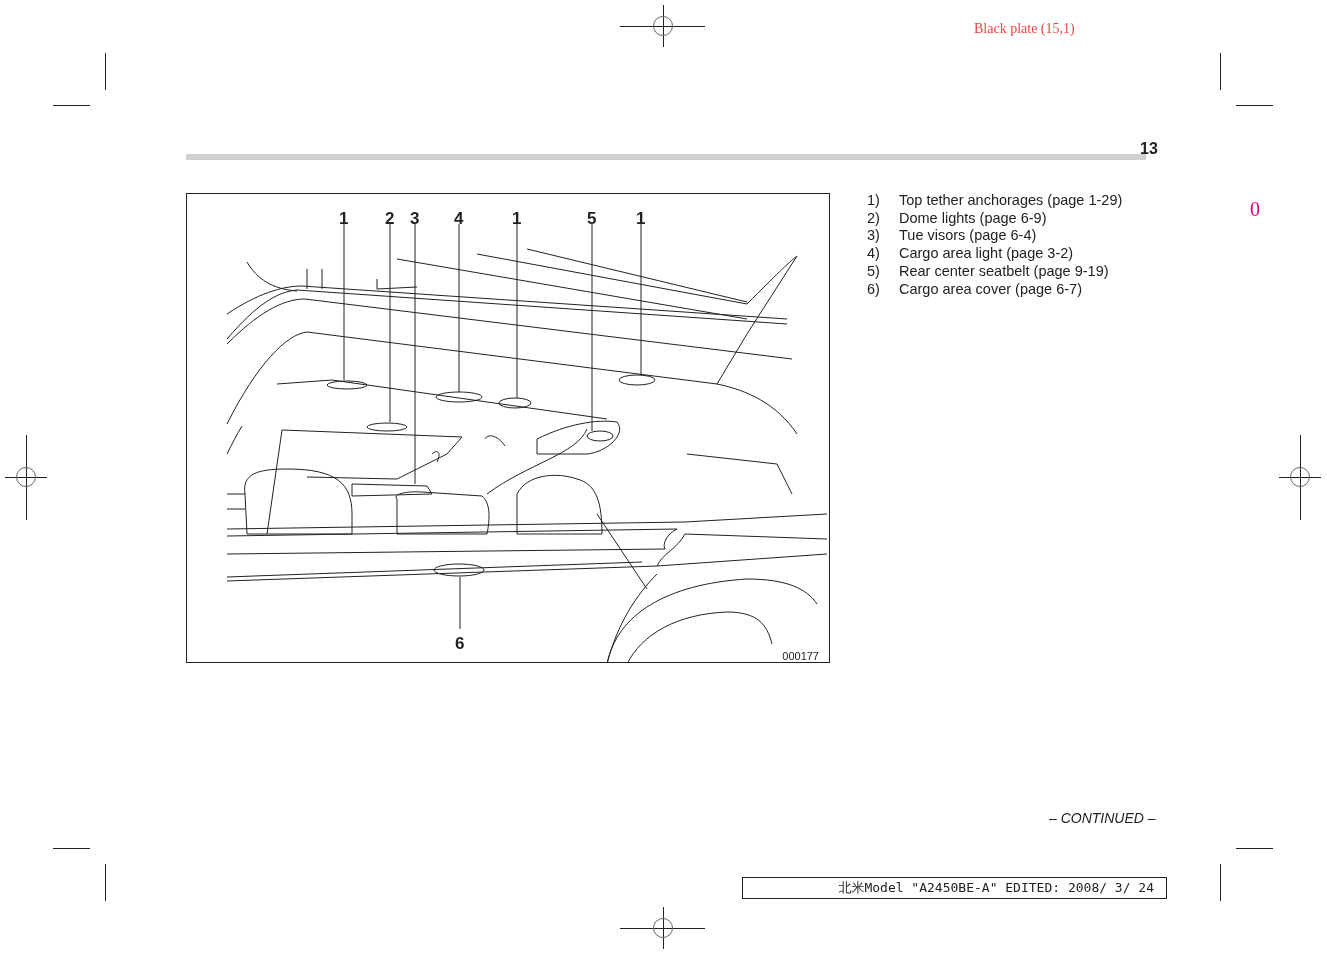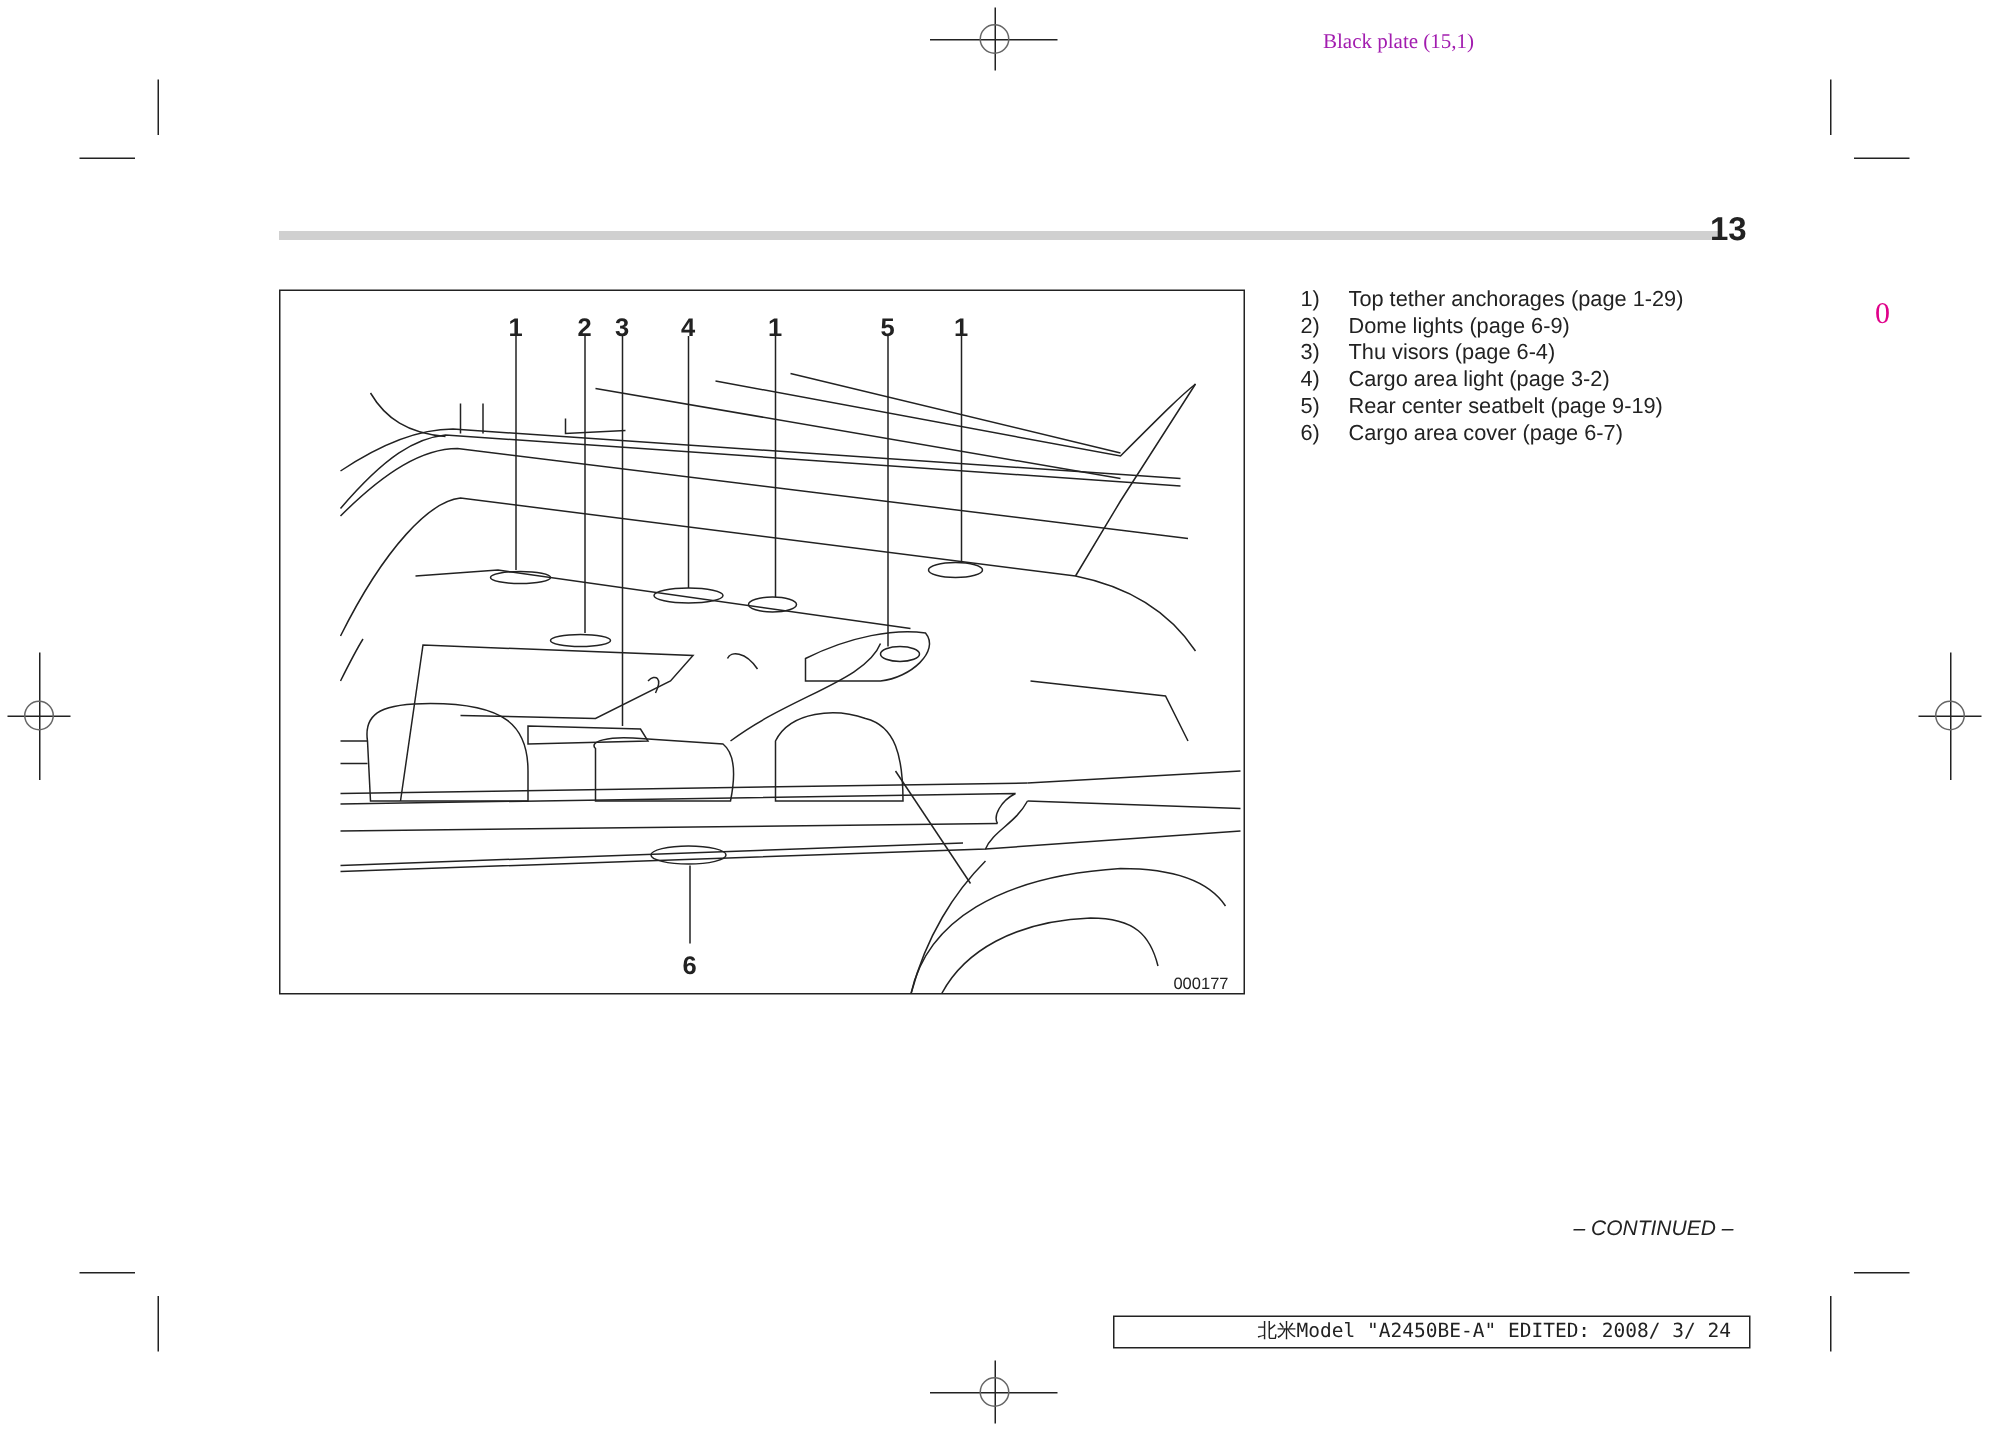--- a/index.html
+++ b/index.html
@@ -1,23 +1,23 @@
 <!DOCTYPE html>
 <html><head>
 <meta charset="utf-8">
 <style>
   html, body { margin:0; padding:0; background:#ffffff; }
   body { width:1327px; height:954px; position:relative; overflow:hidden; font-family:"Liberation Sans", sans-serif; color:#1a1a1a; }
   .abs { position:absolute; }
-  .plate { left:882px; top:21px; font-family:"Liberation Serif", serif; font-size:14px; color:#a21caf;text-align:right; }
+  .plate { left:974px; top:21px; font-family:"Liberation Serif", serif; font-size:14px; color:#ef4444;text-align:right; }
   .hline { position:absolute; height:1px; background:#222; }
   .vline { position:absolute; width:1px; background:#222; }
   .reg-circle { position:absolute; width:20px; height:20px; border:1px solid #666; border-radius:50%; box-sizing:border-box; }
   .rule { left:186px; top:154px; width:960px; height:6px; background:#d0d0d0; }
-  .page-num { left:1140px; top:140px; font-size:22px; font-weight:bold; color:#222; }
+  .page-num { left:1140px; top:140px; font-size:16px; font-weight:bold; color:#222; }
   .magenta0 { left:1250px; top:198px; font-family:"Liberation Serif", serif; font-size:20px; color:#e0008a; }
   .figure { left:186px; top:193px; width:644px; height:470px; border:1px solid #222; box-sizing:border-box; background:#fff; overflow:hidden; }
   .callout { position:absolute; font-size:17px; font-weight:bold; color:#222; }
   .fig-code { position:absolute; right:10px; bottom:0; font-size:11px; color:#222; }
   .legend { left:867px; top:192px; font-size:14.5px; line-height:17.7px; color:#222; }
   .legend-row { display:flex; }
   .legend-num { width:32px; }
   .continued { left:1049px; top:810px; font-size:14px; font-weight:normal; font-style:italic; color:#222; }
   .footer-box { left:742px; top:877px; width:425px; height:22px; border:1px solid #222; box-sizing:border-box; font-family:"DejaVu Sans Mono", monospace; font-size:13px; text-align:right; padding-right:12px; line-height:20px; color:#222; }
 </style>
@@ -137,21 +137,21 @@
   <div class="legend-row">
     <span class="legend-num">1)</span>
     <span>Top tether anchorages (page 1-29)</span>
   </div>
   <div class="legend-row">
     <span class="legend-num">2)</span>
     <span>Dome lights (page 6-9)</span>
   </div>
   <div class="legend-row">
     <span class="legend-num">3)</span>
-    <span>Thu visors (page 6-4)</span>
+    <span>Tue visors (page 6-4)</span>
   </div>
   <div class="legend-row">
     <span class="legend-num">4)</span>
     <span>Cargo area light (page 3-2)</span>
   </div>
   <div class="legend-row">
     <span class="legend-num">5)</span>
     <span>Rear center seatbelt (page 9-19)</span>
   </div>
   <div class="legend-row">

